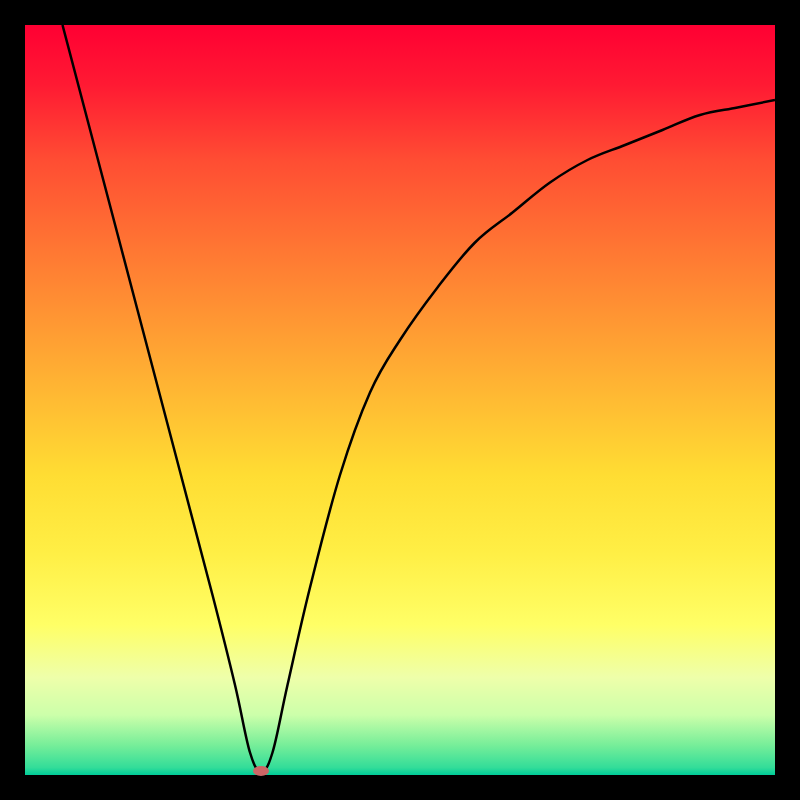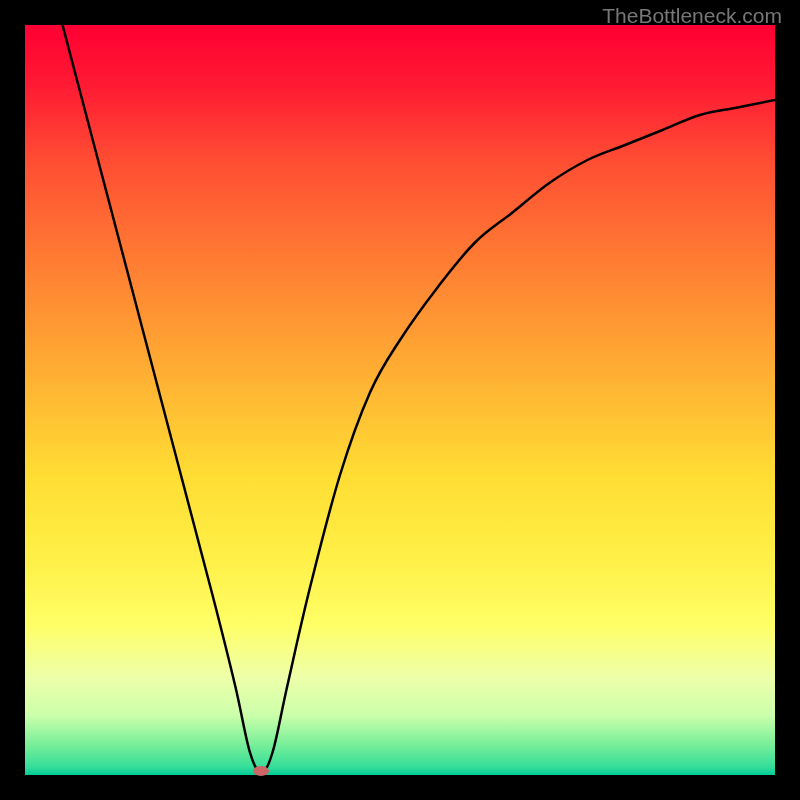--- a/index.html
+++ b/index.html
@@ -62,20 +62,19 @@
     height: 10px;
     background: #cc6666;
     border-radius: 50%;
     transform: translate(-50%, -50%);
   }
 </style>
 </head>
 <body>
 
 <div class="container">
-  <div class="watermark">TheBottleneck.com</div>
   <div class="plot-area">
     <svg class="curve" viewBox="0 0 750 750" preserveAspectRatio="none">
       <path id="curve-path" d="M 37.5 0 C 44.25 25.65, 61.5 91.2, 75 142.5 C 88.5 193.8, 99 233.7, 112.5 285 C 126 336.3, 136.5 376.2, 150 427.5 C 163.5 478.8, 176.7 528.15, 187.5 570 C 198.3 611.85, 203.25000000000003 631.65, 210.00000000000003 660 C 216.75000000000003 688.35, 220.275 711.975, 225 727.5 C 229.725 743.025, 232.2 746.25, 236.25 746.25 C 240.3 746.25, 242.775 743.025, 247.5 727.5 C 252.225 711.975, 255.75 689.7, 262.5 660 C 269.25 630.3, 275.55 600.3, 285 562.5 C 294.45 524.7, 304.2 485.1, 315 450 C 325.8 414.9, 334.2 391.8, 345 367.5 C 355.8 343.2, 362.84999999999997 333.90000000000003, 375 315.00000000000006 C 387.15000000000003 296.1000000000001, 399.00000000000006 280.05, 412.50000000000006 262.5 C 426.00000000000006 244.95, 436.5 231, 450 217.5 C 463.5 204, 474 198.3, 487.5 187.5 C 501 176.7, 511.5 166.95, 525 157.5 C 538.5 148.05, 549 141.75, 562.5 135 C 576 128.25, 586.5 125.4, 600 120 C 613.5 114.6, 624 110.4, 637.5 105 C 651 99.6, 661.5 94.05, 675 90 C 688.5 85.95, 699 85.2, 712.5 82.5 C 726 79.8, 743.25 76.35, 750 75" stroke="#000" stroke-width="2.5" fill="none"></path>
     </svg>
     <div class="marker" id="min-marker" style="left: 236.25px; top: 746.25px; background: rgb(204, 102, 102);"></div>
   </div>
 </div>
 
 </body></html>

